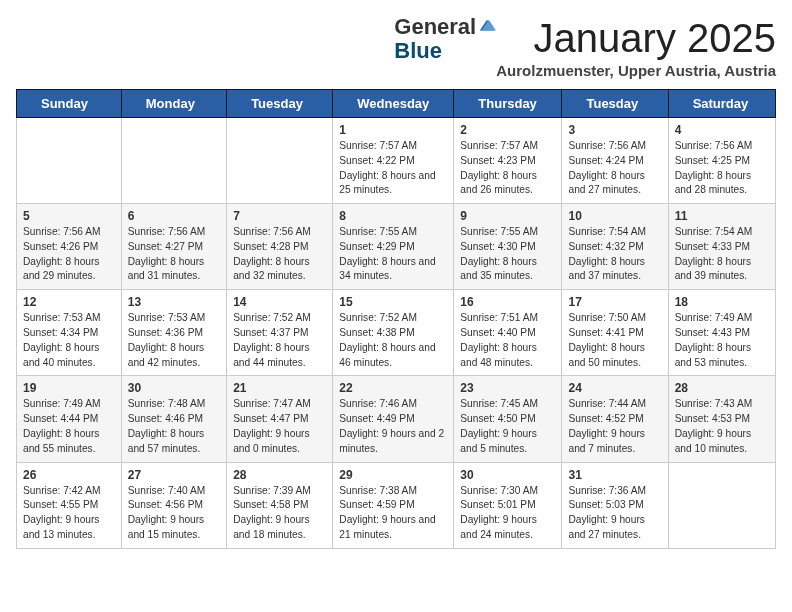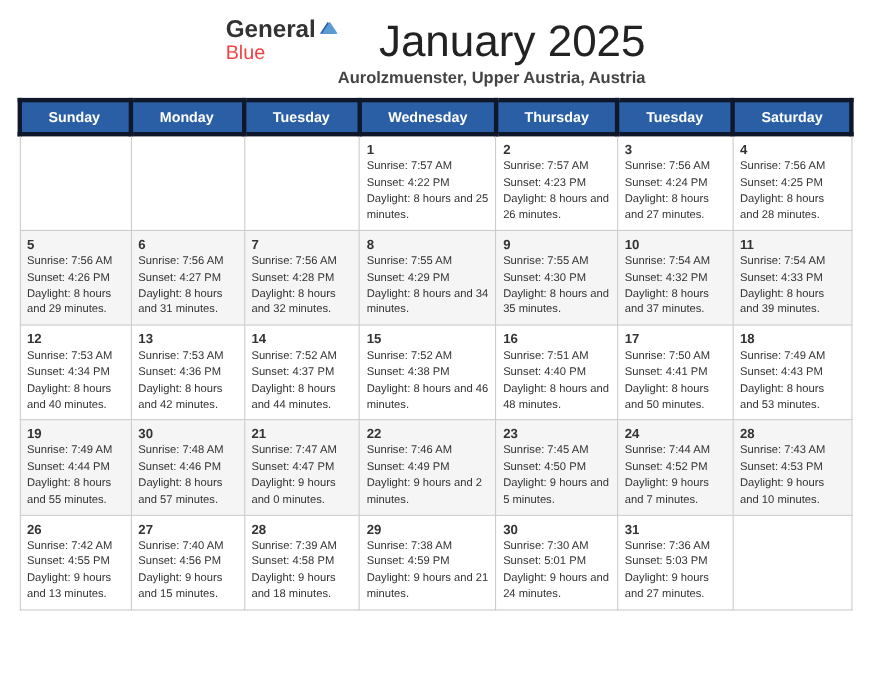--- a/index.html
+++ b/index.html
@@ -5,43 +5,43 @@
     * { box-sizing: border-box; margin: 0; padding: 0; }
     body {
       font-family: Arial, sans-serif;
       background: #fff;
       width: 792px;
       min-height: 612px;
       padding: 16px;
     }
     .header {
       display: flex;
-      justify-content: center;
+      justify-content: flex-end;
       align-items: flex-start;
       margin-bottom: 10px;
     }
     .logo {
       display: flex;
       flex-direction: column;
       align-items: flex-start;
     }
     .logo-text {
       display: flex;
       align-items: flex-end;
       line-height: 1;
     }
     .logo-general {
       font-size: 22px;
       font-weight: bold;
       color: #333;
     }
     .logo-blue {
-      font-size: 18px;
-      font-weight: normal;
-      color: #ef4444;
+      font-size: 22px;
+      font-weight: bold;
+      color: #0c4a6e;
     }
     .logo-icon {
       width: 18px;
       height: 18px;
       margin-left: 2px;
       margin-bottom: 2px;
     }
     .title-section {
       text-align: right;
     }
@@ -62,21 +62,21 @@
       border-collapse: collapse;
       border: 1px solid #ccc;
     }
     .calendar th {
       background: #2b5fa5;
       color: #fff;
       text-align: left;
       padding: 6px 24px;
       font-size: 13px;
       font-weight: bold;
-      border: 4px solid #0f172a;
+      border: 1px solid #0f172a;
     }
     .calendar td {
       vertical-align: top;
       padding: 5px 6px;
       border: 1px solid #ccc;
       width: calc(100% / 7);
       min-height: 80px;
       background: #fff;
       font-size: 10.5px;
       color: #333;

